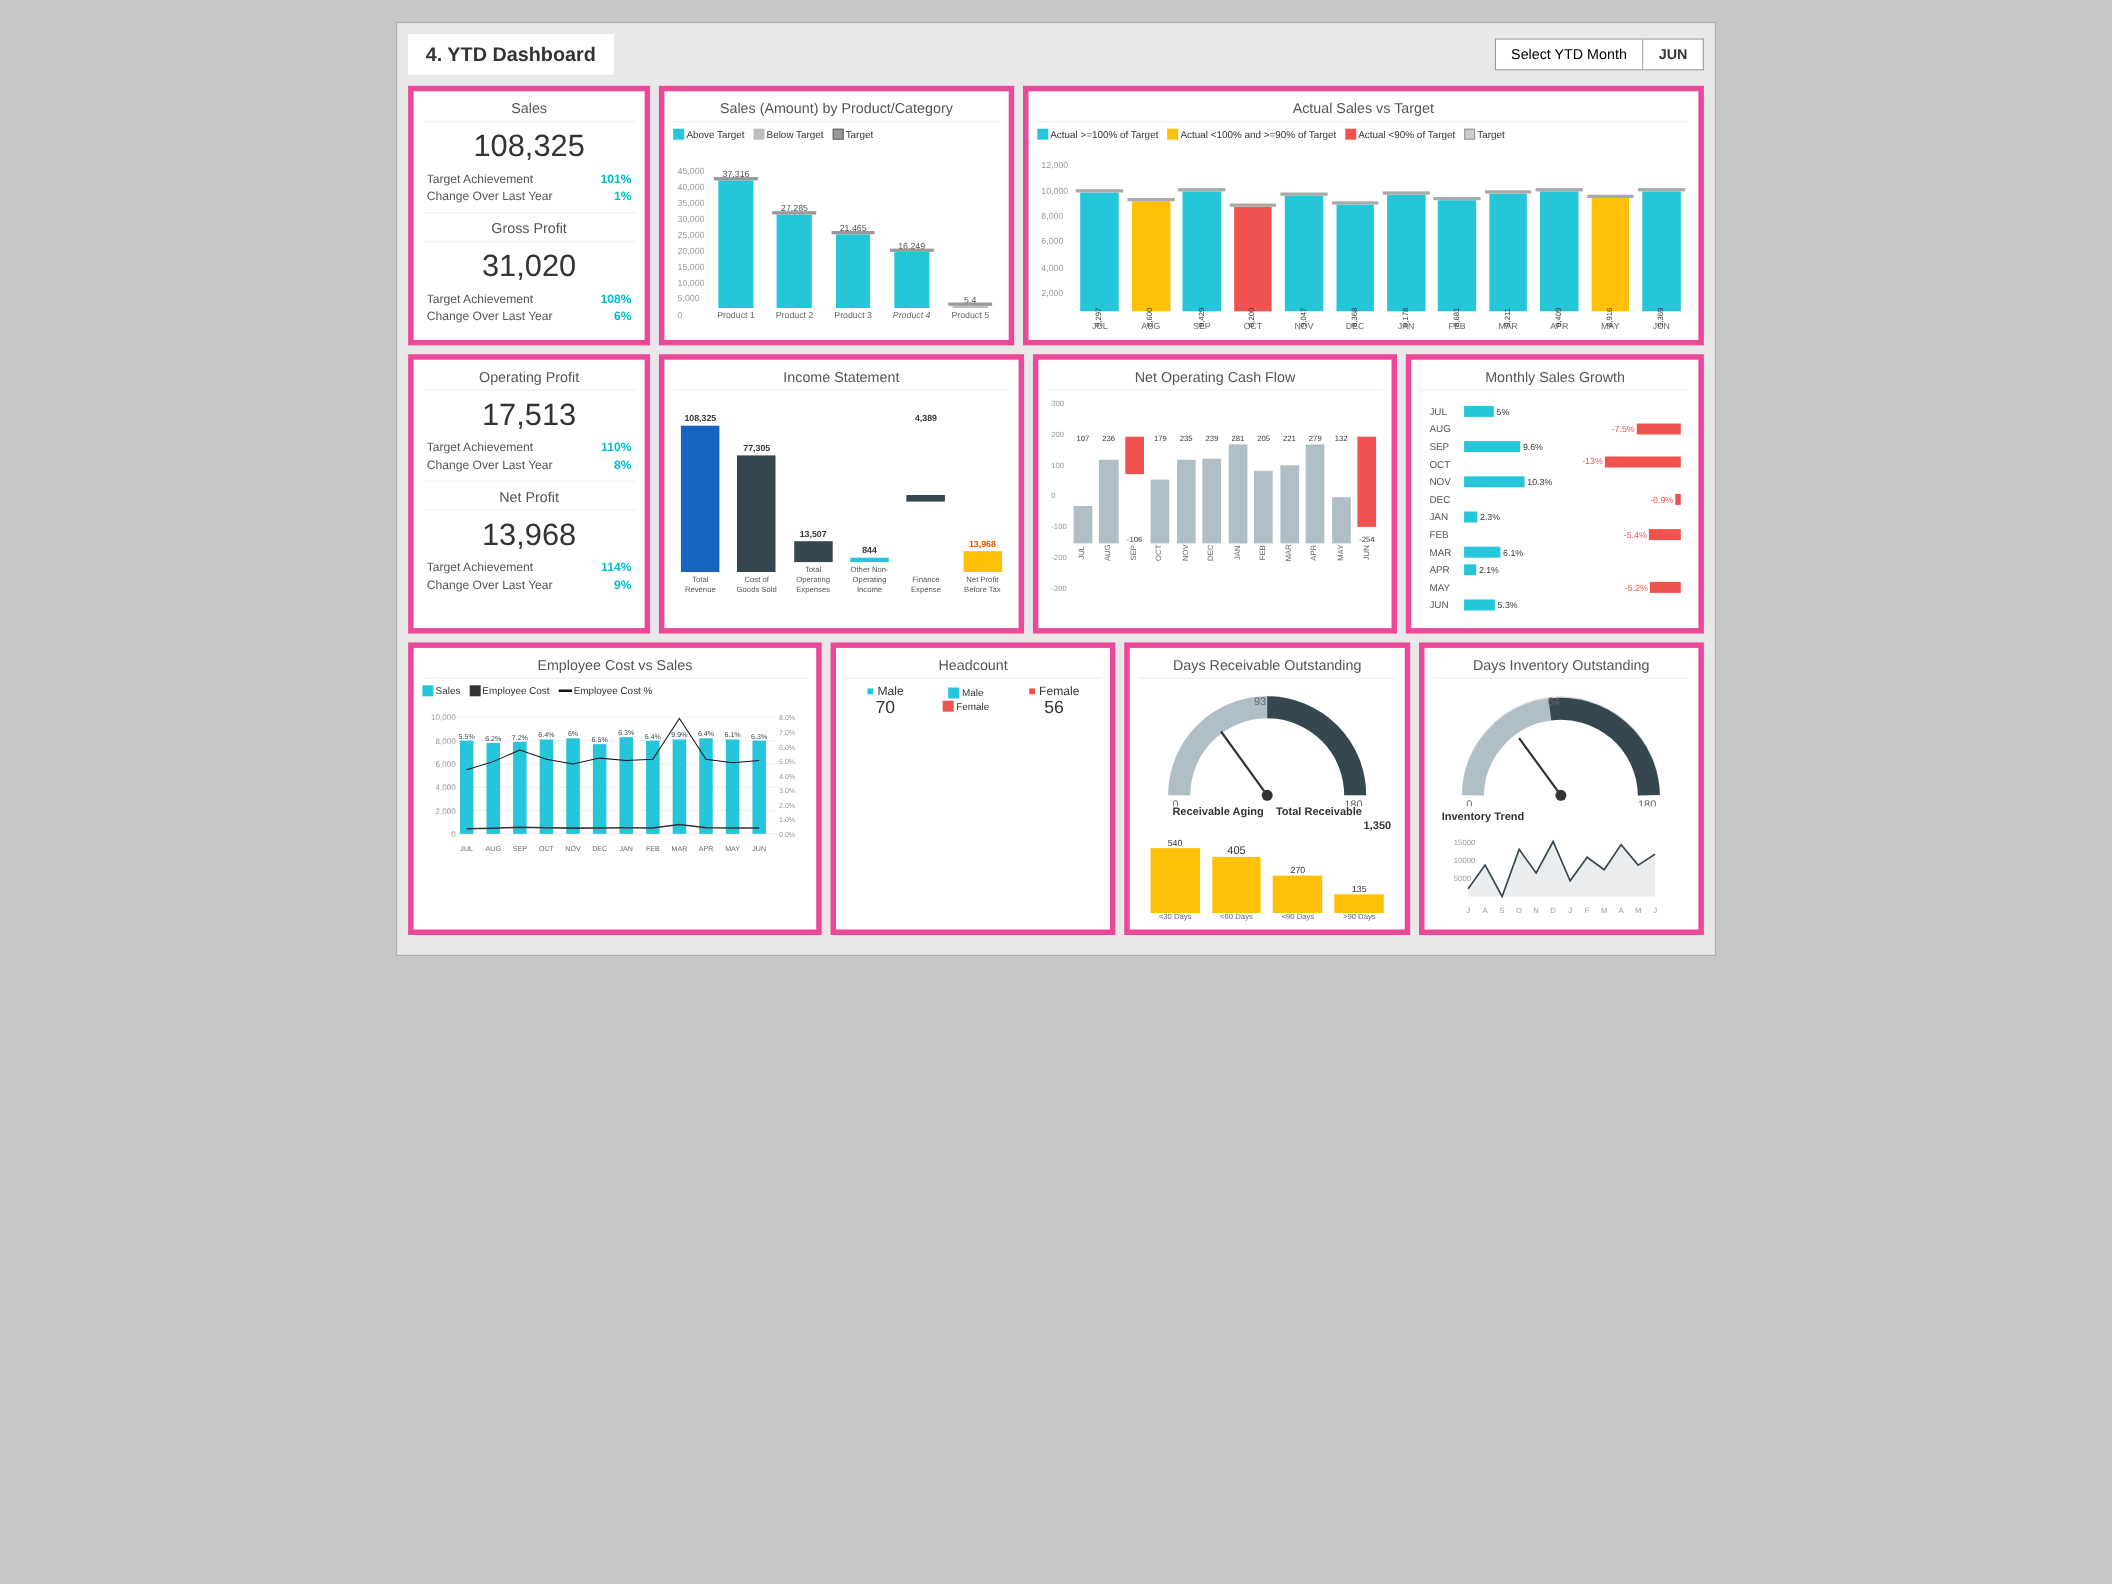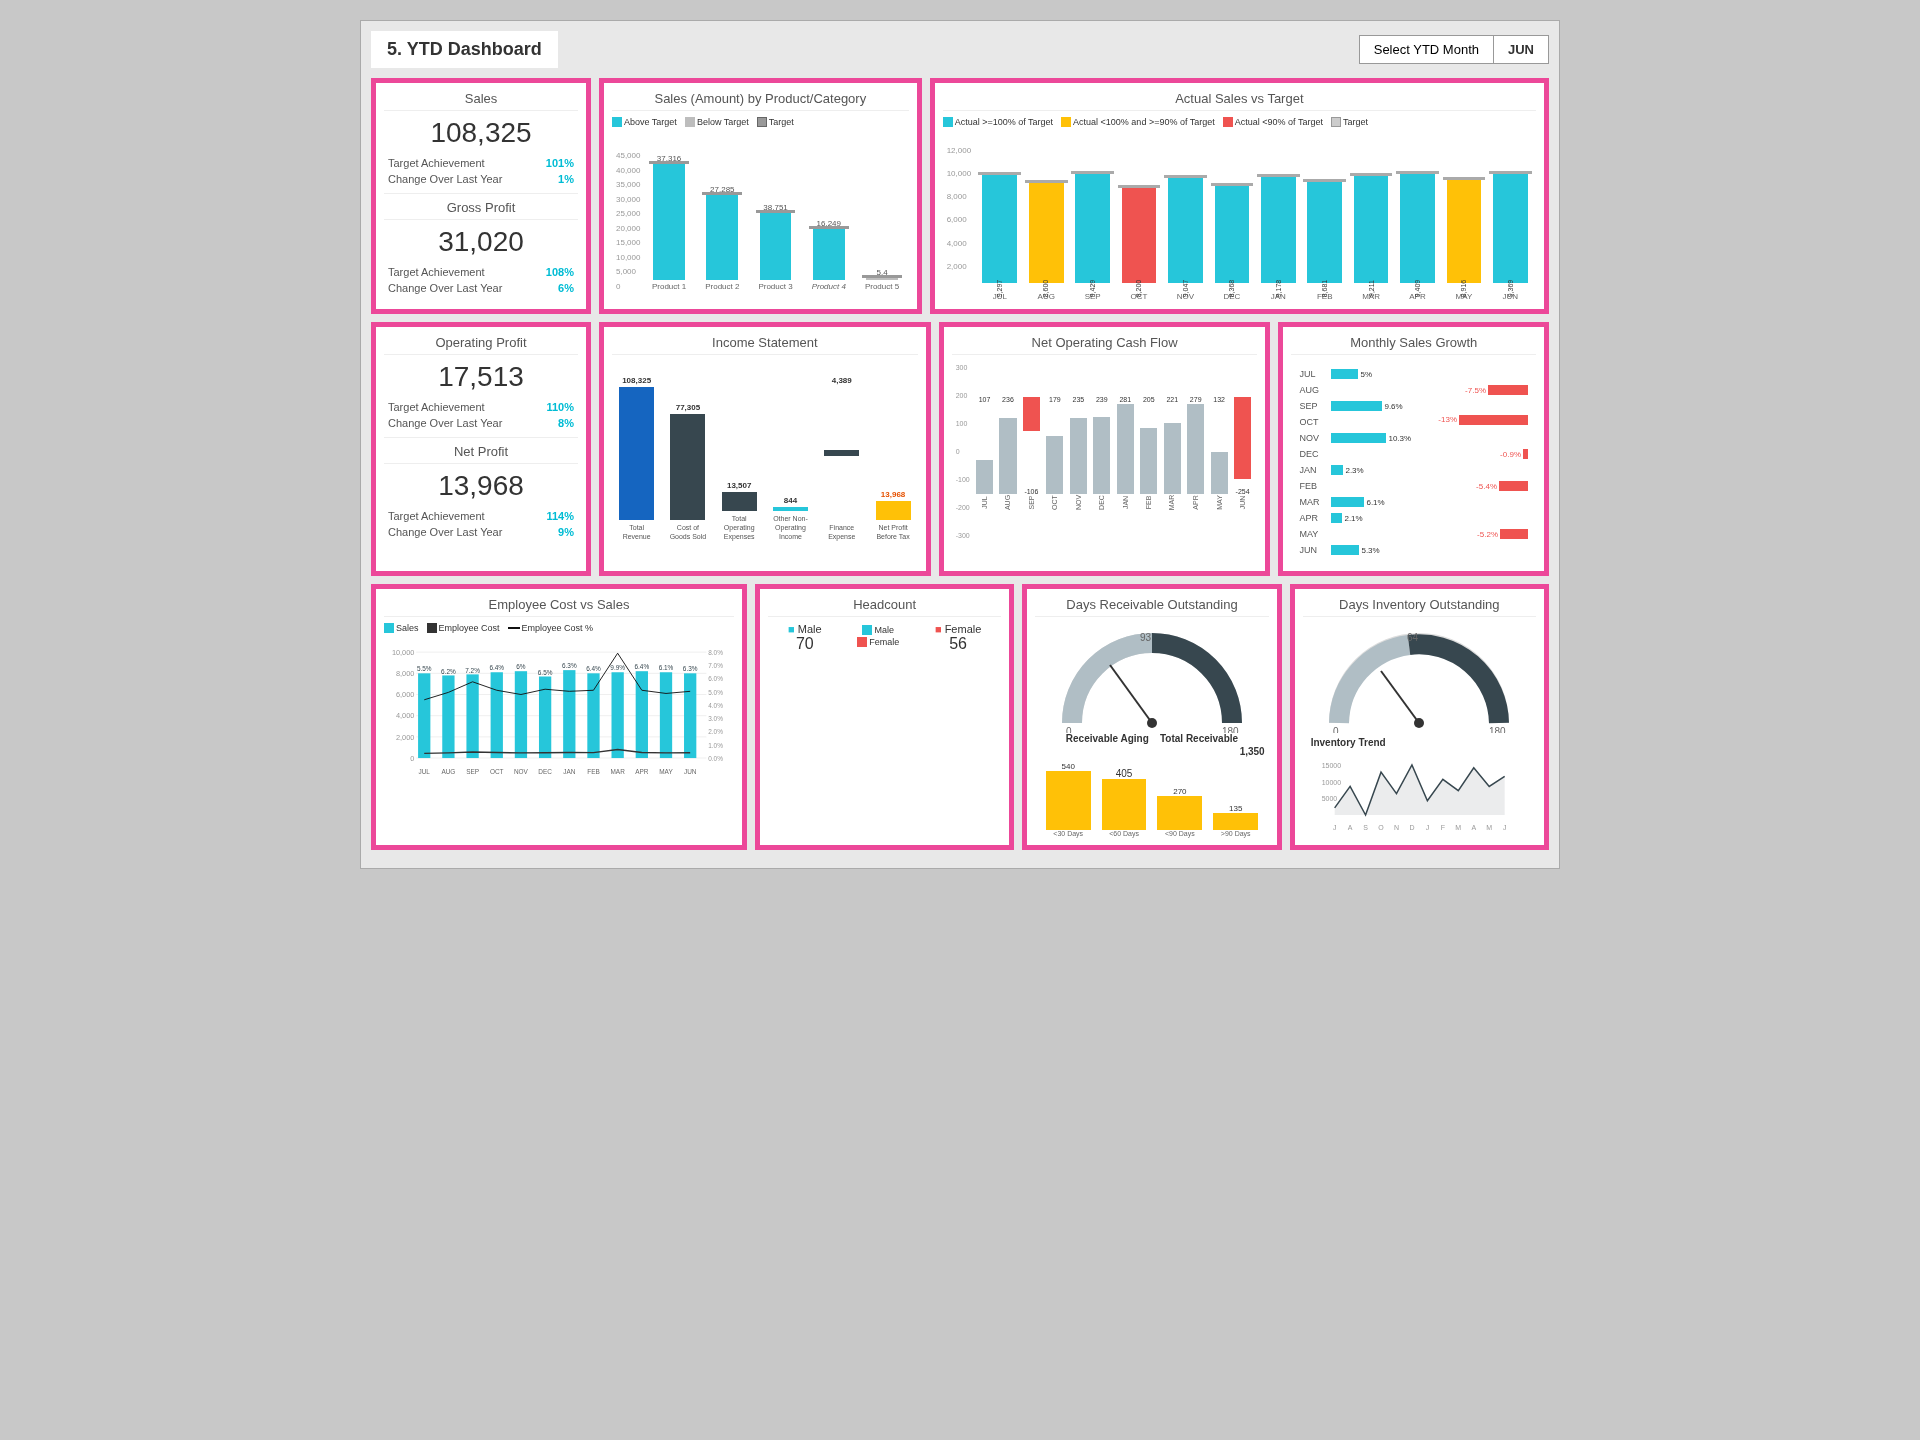--- a/index.html
+++ b/index.html
@@ -28,21 +28,21 @@
     .yellow { background-color: #ffc107; }
     .red { background-color: #ef5350; }
     .gray-bar { background-color: #bdbdbd; }
   </style>
 </head>
 <body>
 
 <div class="dashboard-wrapper">
 
   <div class="top-bar">
-    <div class="title-box">5. YTD Dashboard</div>
+    <div class="title-box">4. YTD Dashboard</div>
     <div class="ytd-selector">
       <button class="ytd-btn">Select YTD Month</button>
       <div class="ytd-val">JUN</div>
     </div>
   </div>
 
   <div class="row">
 
     <div class="card kpi-panel">
       <div class="card-title">Sales</div>
@@ -107,21 +107,21 @@
       <span style="font-size:8px;color:#666;margin-top:2px;">Product 1</span>
     </div>
             <div style="display: flex; flex-direction: column; align-items: center; flex: 1 1 0%; height: 140px; justify-content: flex-end;">
       <span style="font-size:8px;color:#555;margin-bottom:1px;">27,285</span>
       <div style="width:70%;height:85px;background:#26c6da;position:relative;">
         <div style="position:absolute;top:-3px;left:-4px;right:-4px;height:3px;background:#999;"></div>
       </div>
       <span style="font-size:8px;color:#666;margin-top:2px;">Product 2</span>
     </div>
             <div style="display: flex; flex-direction: column; align-items: center; flex: 1 1 0%; height: 140px; justify-content: flex-end;">
-      <span style="font-size:8px;color:#555;margin-bottom:1px;">38,751</span>
+      <span style="font-size:8px;color:#555;margin-bottom:1px;">21,465</span>
       <div style="width:70%;height:67px;background:#26c6da;position:relative;">
         <div style="position:absolute;top:-3px;left:-4px;right:-4px;height:3px;background:#999;"></div>
       </div>
       <span style="font-size:8px;color:#666;margin-top:2px;">Product 3</span>
     </div>
             <div style="display: flex; flex-direction: column; align-items: center; flex: 1 1 0%; height: 140px; justify-content: flex-end;">
       <span style="font-size:8px;color:#555;margin-bottom:1px;">16,249</span>
       <div style="width:70%;height:51px;background:#26c6da;position:relative;">
         <div style="position:absolute;top:-3px;left:-4px;right:-4px;height:3px;background:#999;"></div>
       </div>

